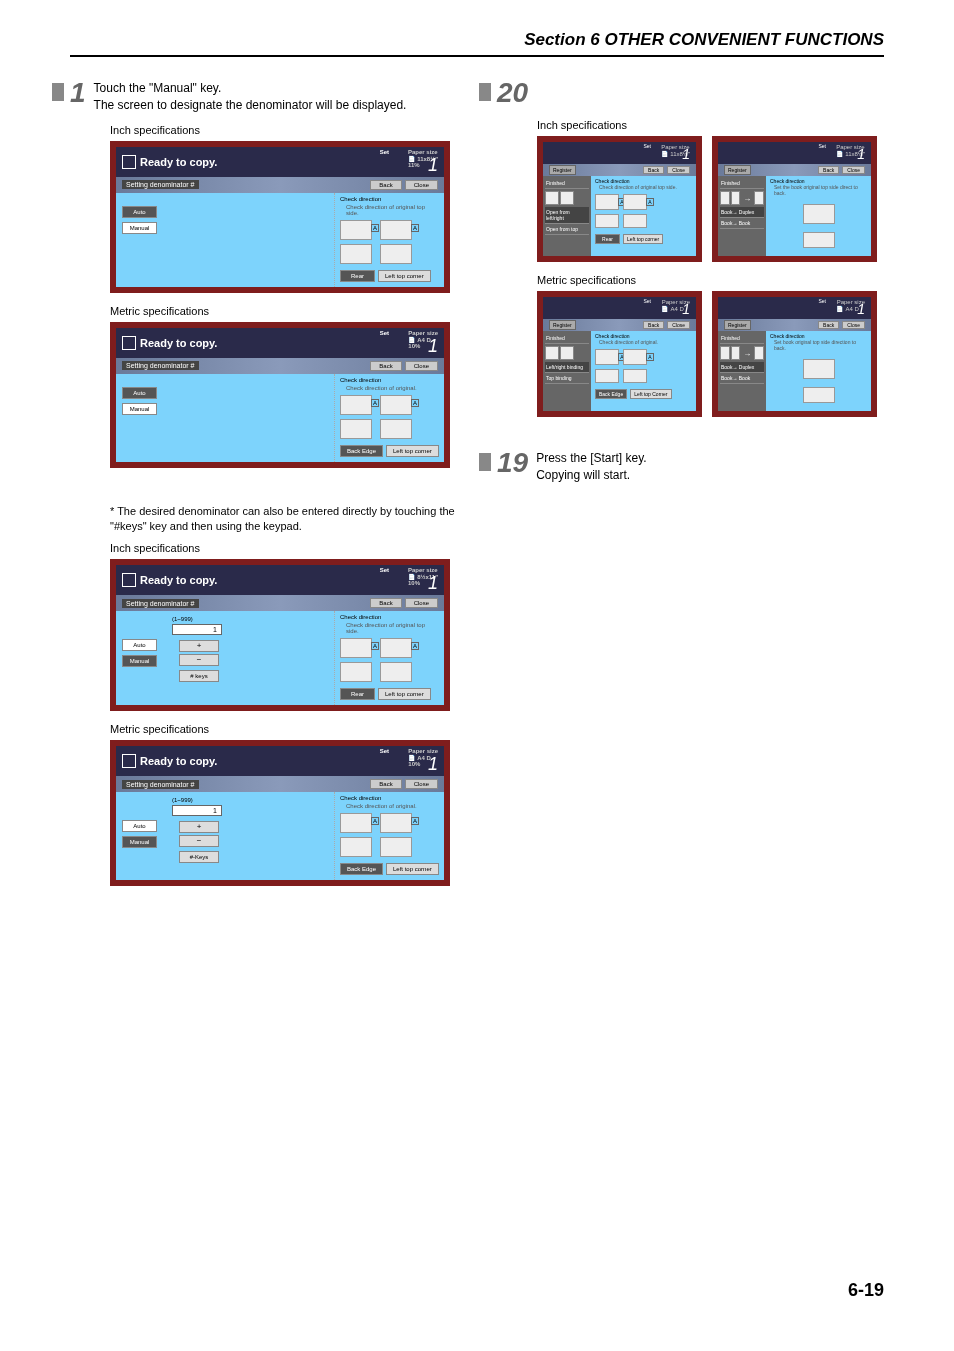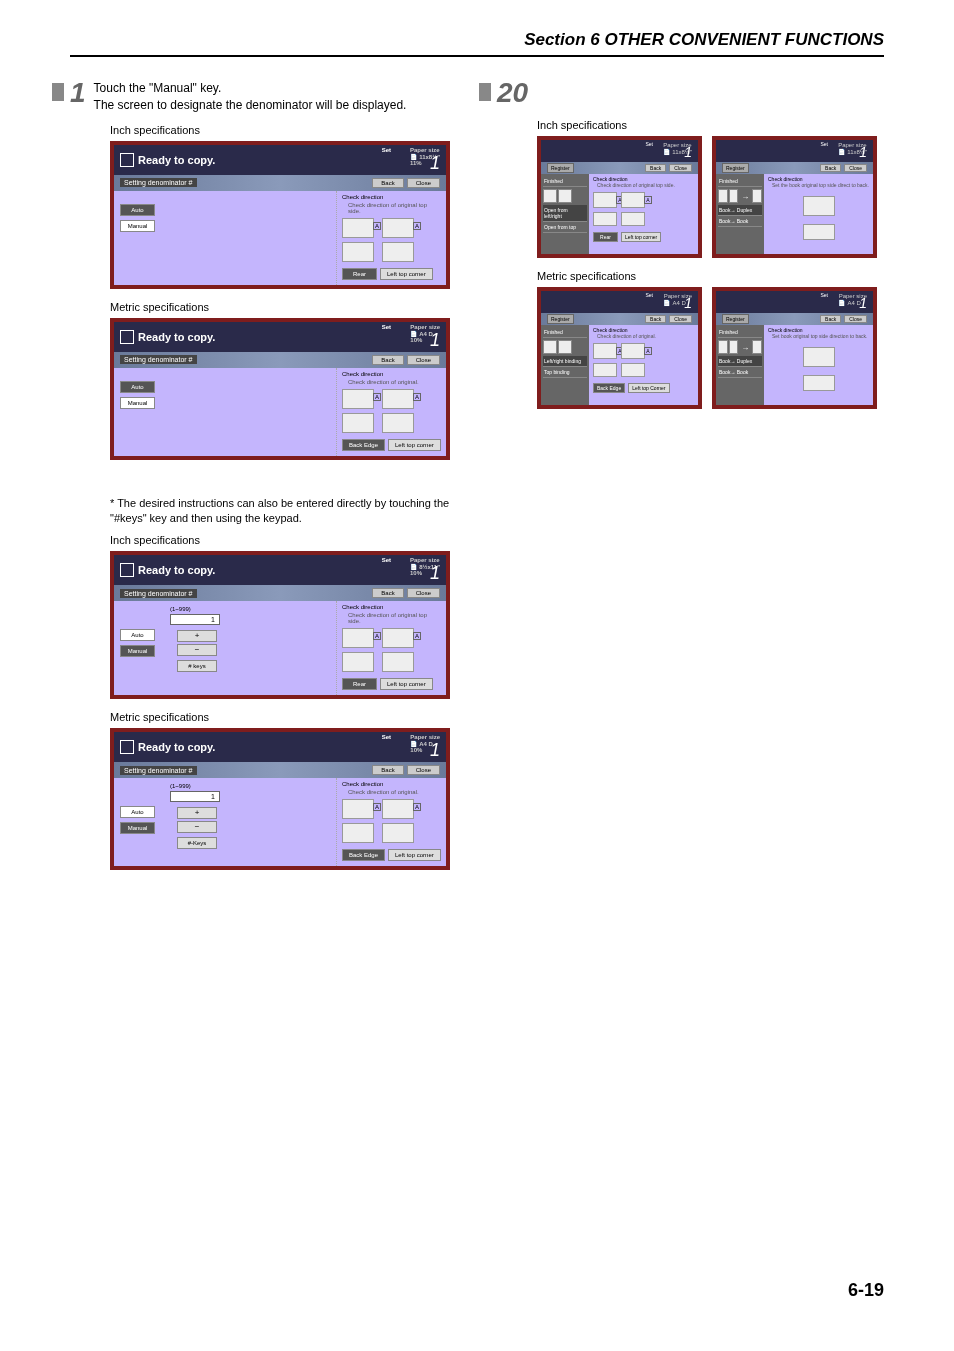--- a/index.html
+++ b/index.html
@@ -7,21 +7,21 @@
     .header { display: flex; justify-content: flex-end; padding: 30px 70px 5px; }
     .section-title { font-size: 17px; font-weight: bold; font-style: italic; }
     .divider { border-bottom: 2px solid #000; margin: 0 70px; }
     .columns { display: flex; padding: 20px 70px 0; gap: 40px; }
     .col { flex: 1; }
     .step { display: flex; align-items: flex-start; gap: 8px; margin-bottom: 10px; }
     .step-num { font-size: 28px; font-weight: bold; color: #666; font-style: italic; position: relative; }
     .step-num::before { content: ""; position: absolute; left: -18px; top: 6px; width: 12px; height: 18px; background: #888; }
     .step-text { font-size: 12px; line-height: 1.4; padding-top: 3px; }
     .spec-label { font-size: 11px; margin: 8px 0 5px 40px; }
-    .screen { border: 4px solid #7f1d1d; margin-left: 40px; margin-bottom: 12px; background: #c4b5fd; position: relative; width: 340px; }
+    .screen { border: 6px solid #7f1d1d; margin-left: 40px; margin-bottom: 12px; background: #7dd3fc; position: relative; width: 340px; }
     .screen-dual { display: flex; gap: 10px; margin-left: 40px; margin-bottom: 12px; }
     .screen-dual .screen { margin: 0; width: 165px; flex-shrink: 0; }
     .screen-header { background: #2a2a4a; color: white; padding: 4px 6px; display: flex; align-items: center; font-size: 11px; font-weight: bold; position: relative; height: 30px; }
     .screen-header-small { background: #2a2a4a; color: white; padding: 2px 4px; font-size: 7px; height: 22px; display: flex; align-items: center; position: relative; }
     .paper-box { position: absolute; right: 6px; top: 2px; color: #ccc; font-size: 6px; text-align: left; }
     .num-one { position: absolute; right: 6px; top: 8px; font-size: 18px; color: white; font-weight: normal; font-style: italic; }
     .icon-doc { display: inline-block; width: 14px; height: 14px; border: 1px solid white; margin-right: 4px; }
     .screen-bar { background: linear-gradient(90deg, #6a7a9a 0%, #8a9aba 50%, #6a7a9a 100%); padding: 2px 6px; display: flex; justify-content: space-between; align-items: center; height: 16px; }
     .bar-label { font-size: 7px; color: white; background: #444; padding: 1px 4px; }
     .bar-btn { background: #ccc; border: 1px solid #888; font-size: 6px; padding: 1px 8px; }
@@ -158,21 +158,21 @@
           <div class="bottom-btns">
             <span class="btn-sm dark">Back Edge</span>
             <span class="btn-sm">Left top corner</span>
           </div>
         </div>
       </div>
     </div>
 
     
     <br>
-    <div class="footnote">* The desired instructions can also be entered directly by touching the "#keys" key and then using the keypad.</div>
+    <div class="footnote">* The desired denominator can also be entered directly by touching the "#keys" key and then using the keypad.</div>
 
     <div class="spec-label">Inch specifications</div>
     <div class="screen">
       <div class="screen-header">
         <span class="icon-doc"></span>
         <span>Ready to copy.</span>
         <div class="paper-box"><span>Paper size</span><br>📄 <span>8½x11"</span><br><span>10%</span></div>
         <span style="position:absolute;right:55px;top:2px;font-size:6px">Set</span>
         <span class="num-one">1</span>
       </div>
@@ -457,16 +457,23 @@
             <div style="text-align:center">
               <div class="dir-icon" style="width:32px;height:16px;margin:4px auto"></div>
             </div>
           </div>
         </div>
       </div>
     </div>
 
     
     <br>
+    <div class="step">
+      <span class="step-num">19</span>
+      <div class="step-text">
+        <span>Press the [Start] key.</span><br>
+        <span>Copying will start.</span>
+      </div>
+    </div>
   </div>
 </div>
 
 <div class="page-num">6-19</div>
 
 </body></html>

